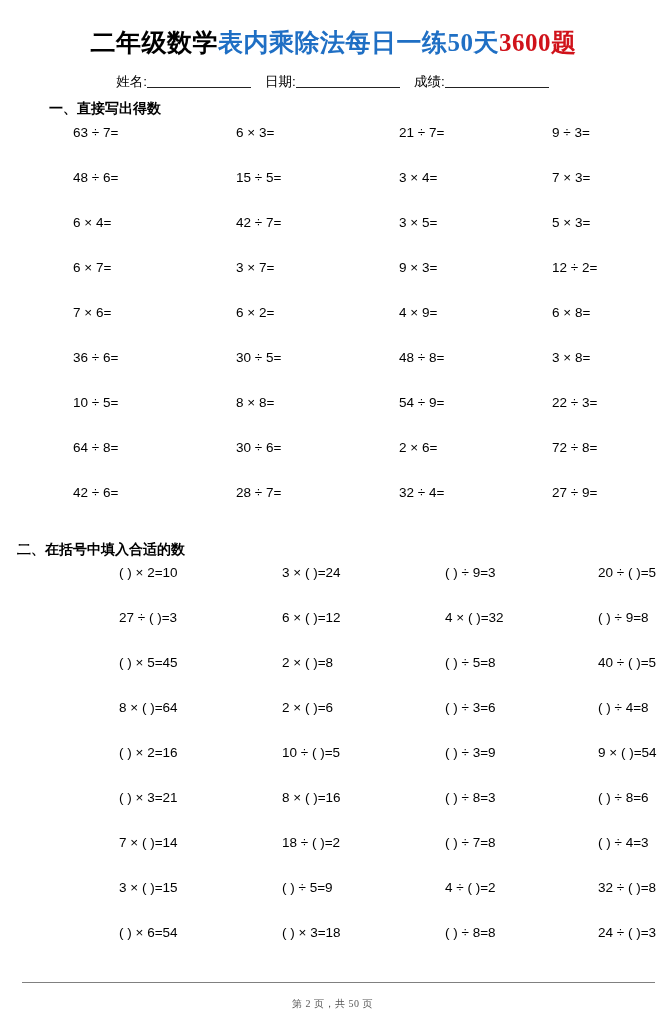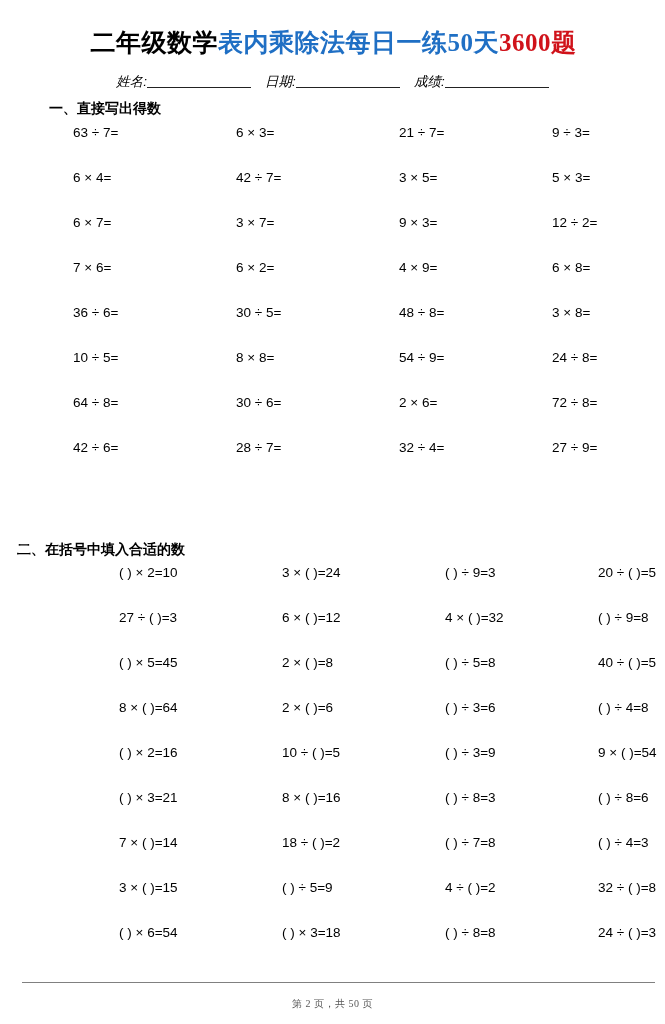--- a/index.html
+++ b/index.html
@@ -59,21 +59,20 @@
     left: 0;
     width: 665px;
     text-align: center;
     font-size: 13.5px;
     line-height: 20px;
     white-space: nowrap;
   }
   .meta-field {
     display: inline-block;
     white-space: nowrap;
-    font-style: italic;
   }
   .meta-label {
     display: inline-block;
   }
   .meta-blank {
     display: inline-block;
     border-bottom: 1px solid #222;
     height: 13px;
     vertical-align: -2px;
   }
@@ -163,20 +162,26 @@
   <div class="section-heading" id="sec1-heading">一、直接写出得数</div>
 
   <div class="grid" id="sec1-grid">
     <div class="grid-row">
       <div class="cell c0">63 ÷ 7=</div>
       <div class="cell c1">6 × 3=</div>
       <div class="cell c2">21 ÷ 7=</div>
       <div class="cell c3">9 ÷ 3=</div>
     </div>
     <div class="grid-row">
+      <div class="cell c0">48 ÷ 6=</div>
+      <div class="cell c1">15 ÷ 5=</div>
+      <div class="cell c2">3 × 4=</div>
+      <div class="cell c3">7 × 3=</div>
+    </div>
+    <div class="grid-row">
       <div class="cell c0">6 × 4=</div>
       <div class="cell c1">42 ÷ 7=</div>
       <div class="cell c2">3 × 5=</div>
       <div class="cell c3">5 × 3=</div>
     </div>
     <div class="grid-row">
       <div class="cell c0">6 × 7=</div>
       <div class="cell c1">3 × 7=</div>
       <div class="cell c2">9 × 3=</div>
       <div class="cell c3">12 ÷ 2=</div>
@@ -190,21 +195,21 @@
     <div class="grid-row">
       <div class="cell c0">36 ÷ 6=</div>
       <div class="cell c1">30 ÷ 5=</div>
       <div class="cell c2">48 ÷ 8=</div>
       <div class="cell c3">3 × 8=</div>
     </div>
     <div class="grid-row">
       <div class="cell c0">10 ÷ 5=</div>
       <div class="cell c1">8 × 8=</div>
       <div class="cell c2">54 ÷ 9=</div>
-      <div class="cell c3">24 ÷ 8=</div>
+      <div class="cell c3">22 ÷ 3=</div>
     </div>
     <div class="grid-row">
       <div class="cell c0">64 ÷ 8=</div>
       <div class="cell c1">30 ÷ 6=</div>
       <div class="cell c2">2 × 6=</div>
       <div class="cell c3">72 ÷ 8=</div>
     </div>
     <div class="grid-row">
       <div class="cell c0">42 ÷ 6=</div>
       <div class="cell c1">28 ÷ 7=</div>

